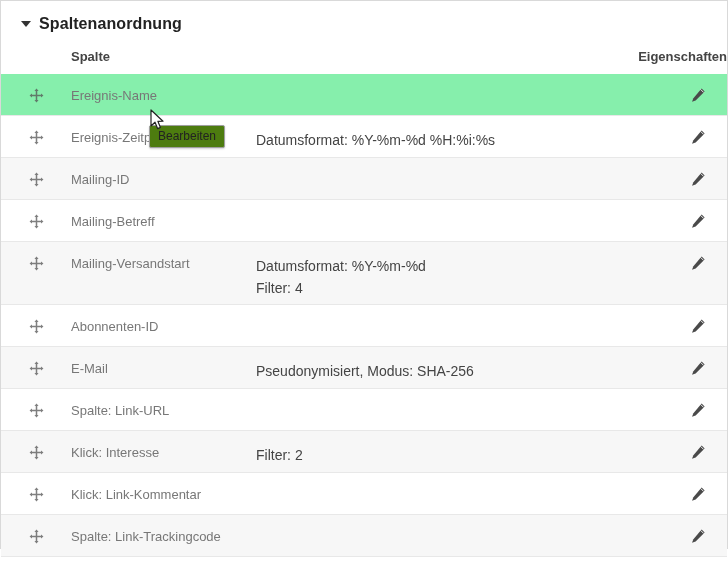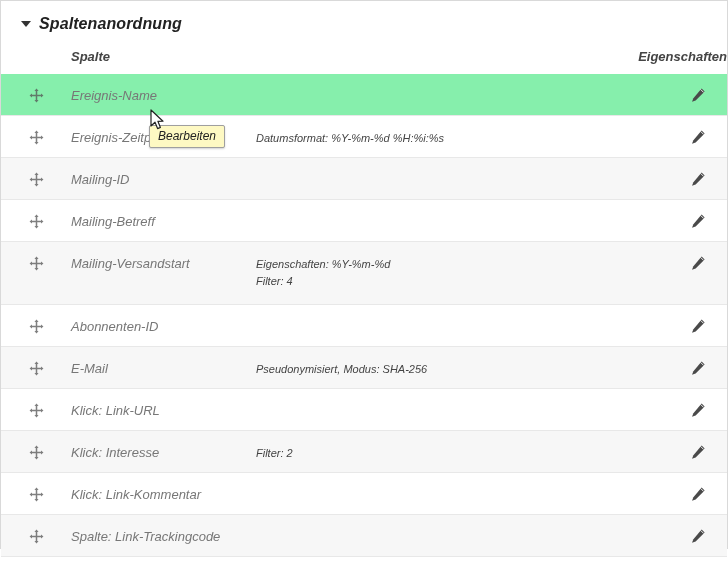--- a/index.html
+++ b/index.html
@@ -15,21 +15,20 @@
     color: #333333;
     overflow: hidden;
   }
   .panel {
     position: relative;
     width: 728px;
     height: 549px;
     box-sizing: border-box;
     border: 1px solid #d9d9d9;
     background: #ffffff;
-    font-style: italic;
   }
   .section-header {
     display: flex;
     align-items: center;
     padding: 14px 0 10px 18px;
   }
   .twisty {
     width: 14px;
     height: 14px;
     display: inline-block;
@@ -117,21 +116,21 @@
     padding-top: 14px;
     color: #777777;
     font-size: 13px;
     box-sizing: border-box;
   }
   .props-cell {
     flex: 1;
     padding-top: 14px;
     padding-right: 10px;
     color: #444444;
-    font-size: 11px;
+    font-size: 14px;
     line-height: 1.55;
     box-sizing: border-box;
   }
   .props-line { display: block; }
   .edit-cell {
     width: 58px;
     flex: 0 0 58px;
     display: flex;
     justify-content: center;
     padding-top: 13px;
@@ -152,21 +151,21 @@
     top: 108px;
     width: 18px;
     height: 24px;
     pointer-events: none;
     z-index: 40;
   }
   .tooltip {
     position: absolute;
     left: 148px;
     top: 124px;
-    background: #fef9c3;
+    background: #4d7c0f;
     border: 1px solid #9f9f9f;
     border-radius: 2px;
     padding: 3px 8px 4px 8px;
     font-size: 12px;
     color: #222222;
     box-shadow: 0 1px 2px rgba(0,0,0,0.18);
     z-index: 35;
     white-space: nowrap;
   }
 </style>
@@ -292,21 +291,21 @@
               <path d="M8 15.4 L10.2 12.8 L5.8 12.8 Z" fill="#555"></path>
               <path d="M0.6 8 L3.2 5.8 L3.2 10.2 Z" fill="#555"></path>
               <path d="M15.4 8 L12.8 5.8 L12.8 10.2 Z" fill="#555"></path>
               <rect x="7.2" y="2.6" width="1.6" height="10.8" fill="#555"></rect>
               <rect x="2.6" y="7.2" width="10.8" height="1.6" fill="#555"></rect>
             </svg>
           </span>
         </div>
         <div class="name-cell">Mailing-Versandstart</div>
         <div class="props-cell">
-          <span class="props-line">Eigenschaften: %Y-%m-%d</span>
+          <span class="props-line">Datumsformat: %Y-%m-%d</span>
           <span class="props-line">Filter: 4</span>
         </div>
         <div class="edit-cell">
           <span class="pencil">
             <svg viewBox="0 0 16 16" width="16" height="16">
               <path d="M11.6 1.4 L14.6 4.4 L5.6 13.4 L2 14.8 L3.4 11.2 Z" fill="#4a4a4a"></path>
               <path d="M10.6 2.4 L13.6 5.4" stroke="#ffffff" stroke-width="0.9"></path>
             </svg>
           </span>
         </div>
@@ -367,21 +366,21 @@
             <svg viewBox="0 0 16 16" width="15" height="15">
               <path d="M8 0.6 L10.2 3.2 L5.8 3.2 Z" fill="#555"></path>
               <path d="M8 15.4 L10.2 12.8 L5.8 12.8 Z" fill="#555"></path>
               <path d="M0.6 8 L3.2 5.8 L3.2 10.2 Z" fill="#555"></path>
               <path d="M15.4 8 L12.8 5.8 L12.8 10.2 Z" fill="#555"></path>
               <rect x="7.2" y="2.6" width="1.6" height="10.8" fill="#555"></rect>
               <rect x="2.6" y="7.2" width="10.8" height="1.6" fill="#555"></rect>
             </svg>
           </span>
         </div>
-        <div class="name-cell">Klick: Link-URL</div>
+        <div class="name-cell">Spalte: Link-URL</div>
         <div class="props-cell"></div>
         <div class="edit-cell">
           <span class="pencil">
             <svg viewBox="0 0 16 16" width="16" height="16">
               <path d="M11.6 1.4 L14.6 4.4 L5.6 13.4 L2 14.8 L3.4 11.2 Z" fill="#4a4a4a"></path>
               <path d="M10.6 2.4 L13.6 5.4" stroke="#ffffff" stroke-width="0.9"></path>
             </svg>
           </span>
         </div>
       </div>

